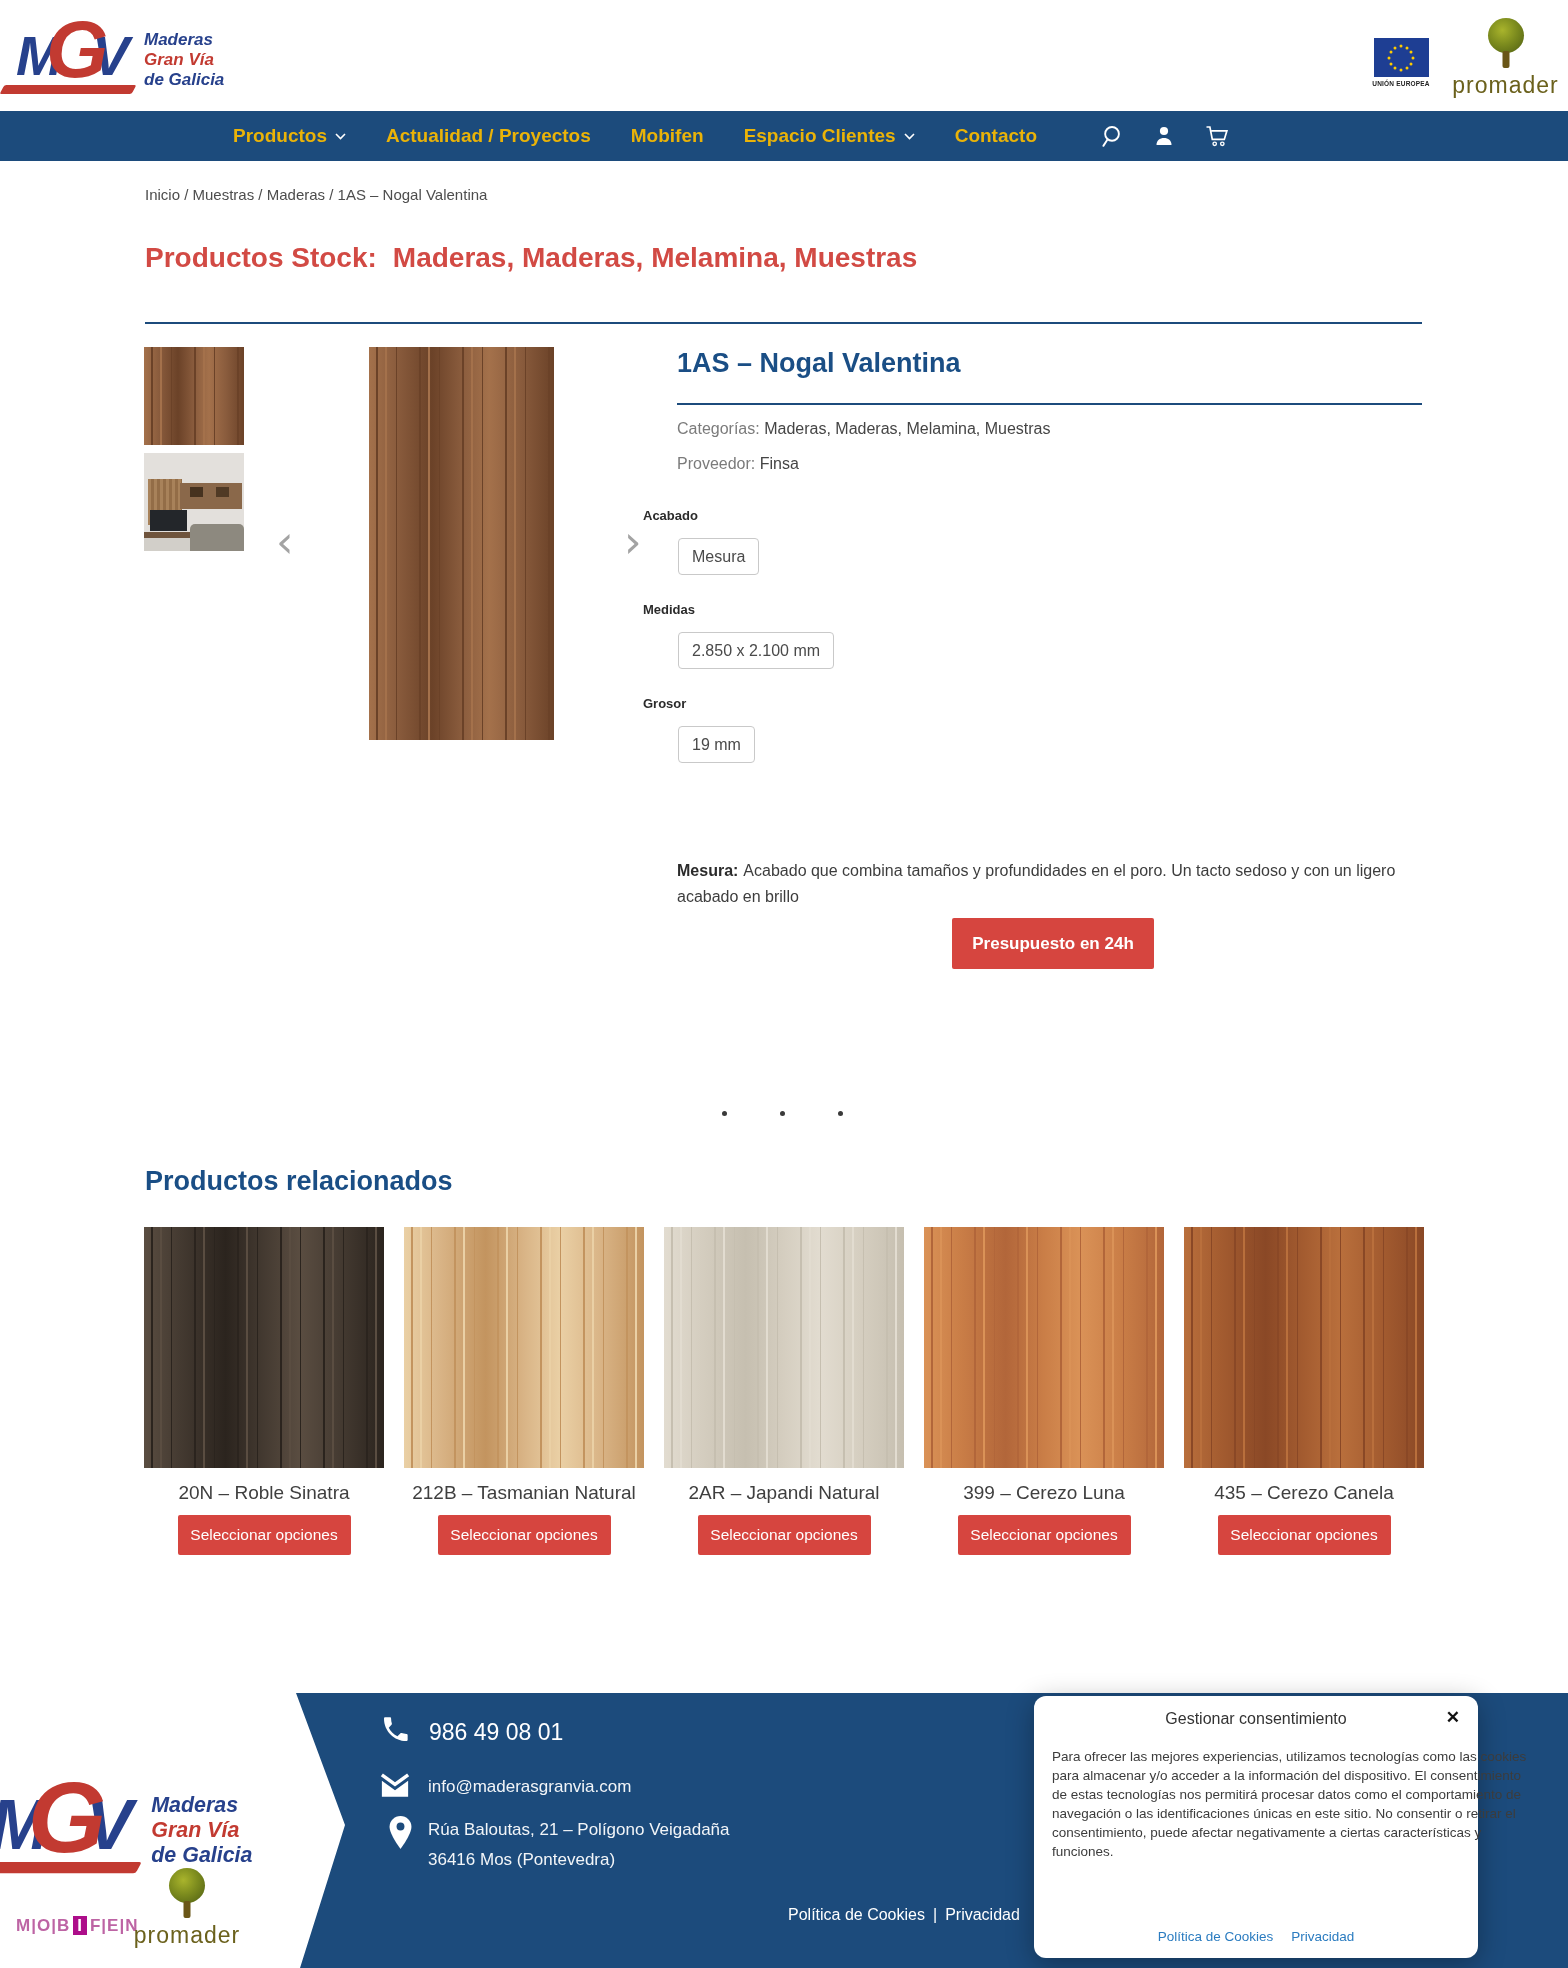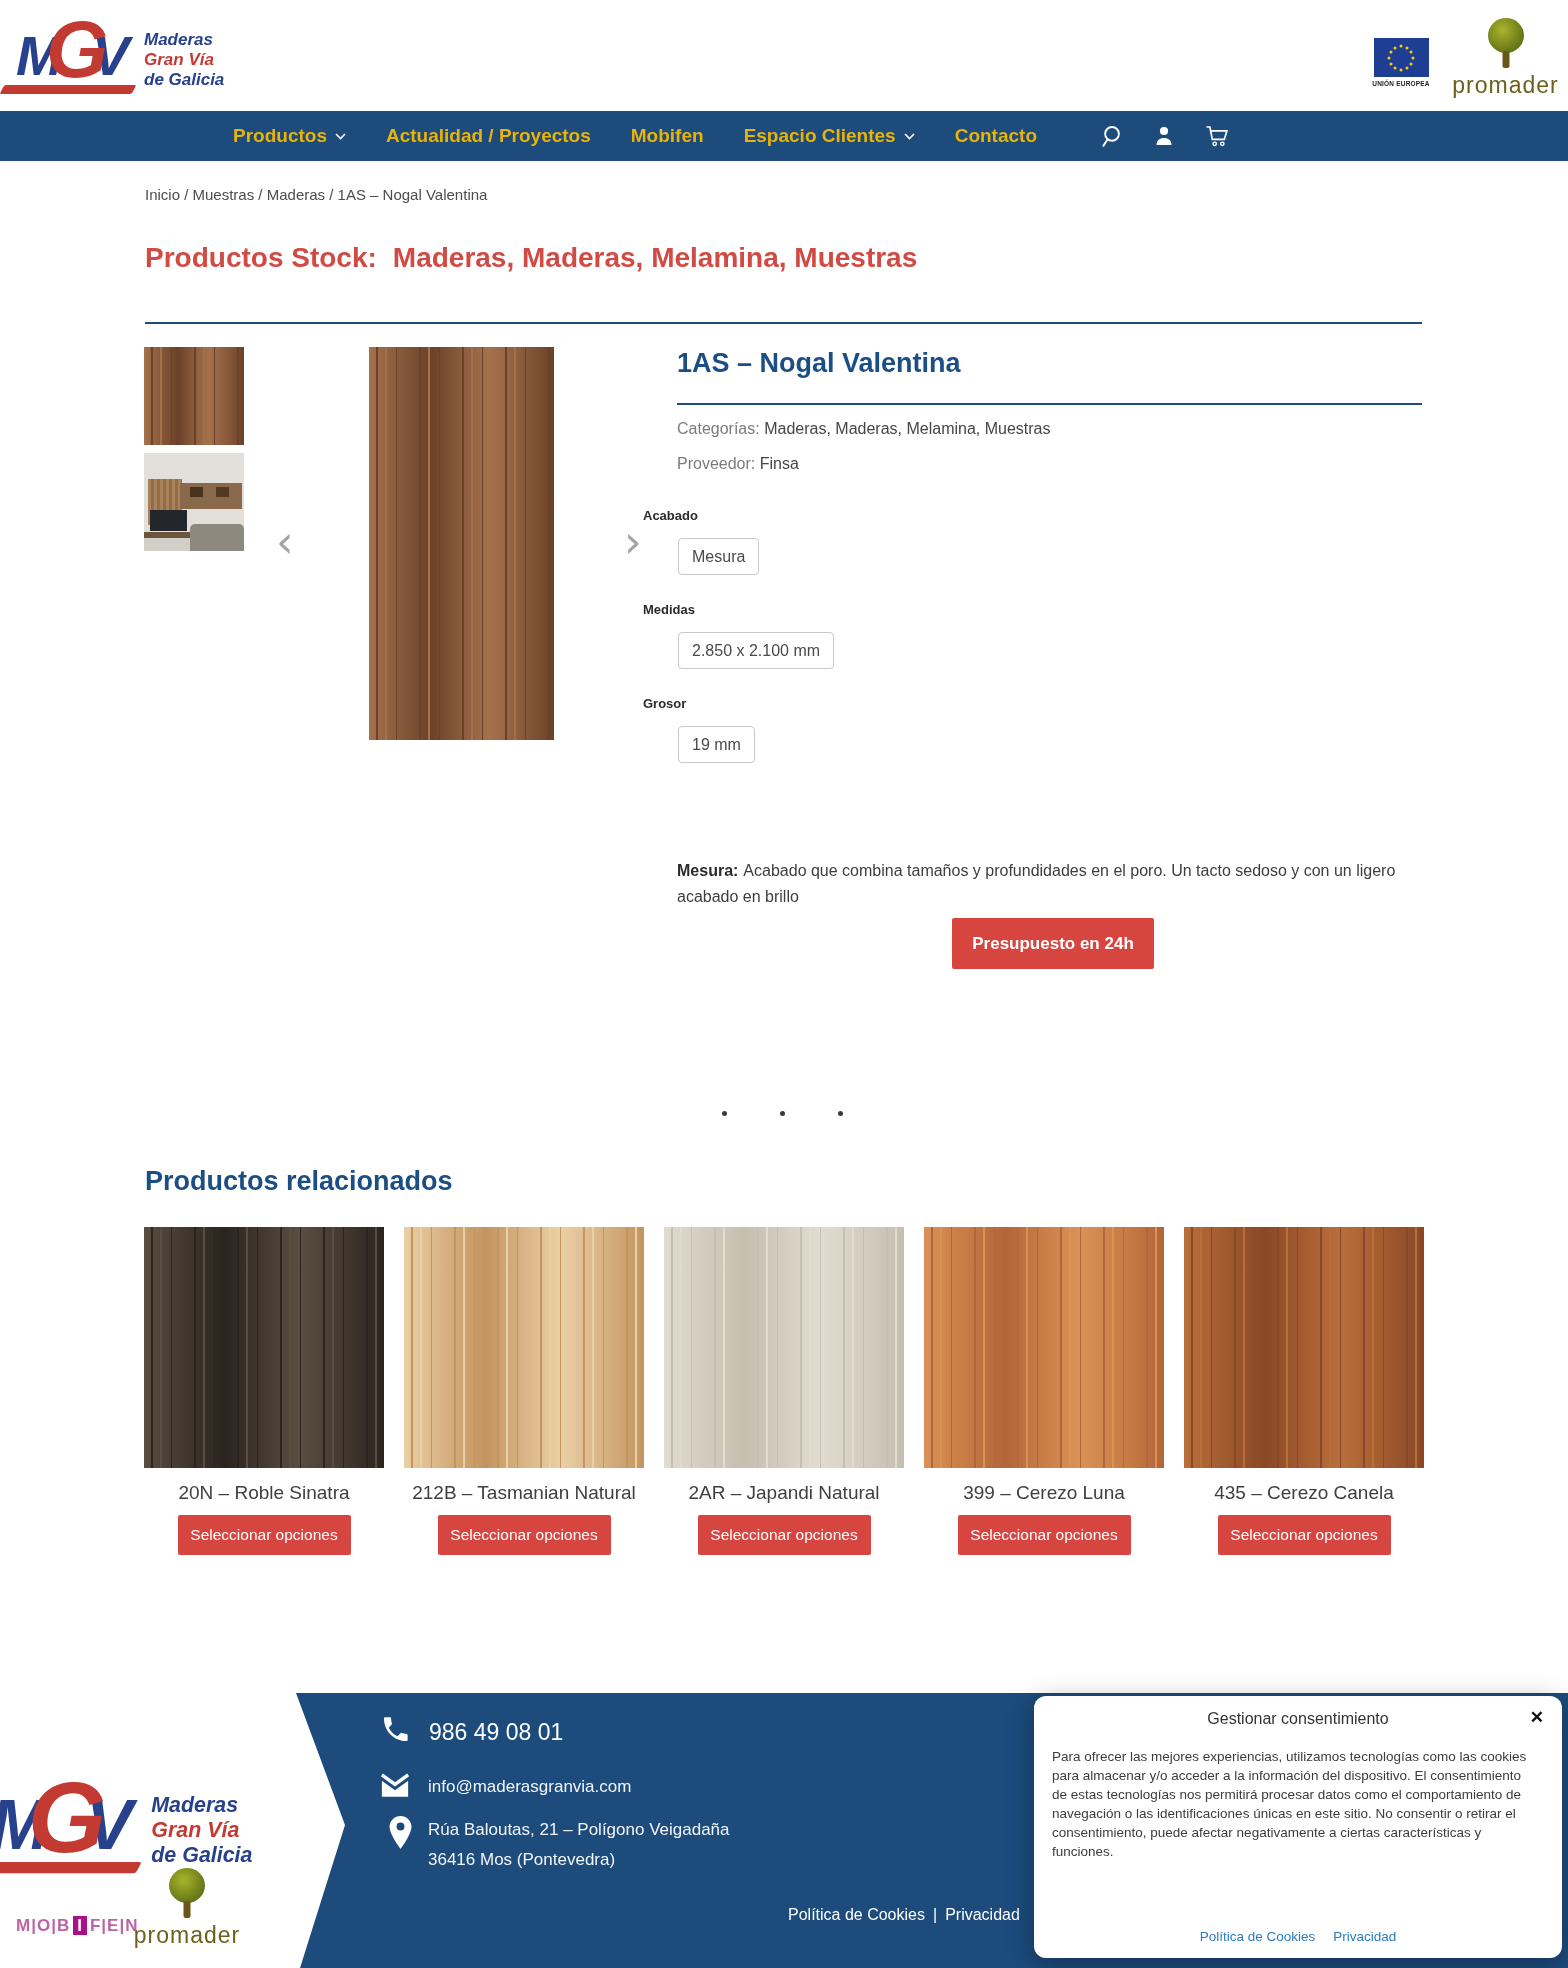--- a/index.html
+++ b/index.html
@@ -120,21 +120,21 @@
   #f-addr2{left:428px; top:1850px; font-size:17px; cursor:default;}
   .f-links{position:absolute; left:837px; top:1712px; display:flex; flex-direction:column; gap:13px; font-size:17px; color:#fff;}
   .f-link{cursor:pointer; line-height:20px; white-space:nowrap;}
   .f-legal{position:absolute; left:788px; top:1906px; font-size:16px; color:#fff; white-space:nowrap;}
   .f-legal .sep{margin:0 8px;}
   .f-legal span{cursor:pointer;}
   .mobifen{position:absolute; left:16px; top:1899px; font-size:17px; font-weight:bold; letter-spacing:1px; color:#bd64a4; white-space:nowrap;margin-top:17px;}
   .mobifen .mi{background:#ad0e8a; color:#fff; padding:0 4px; margin:0 3px;}
 
   
-  .dialog{position:absolute; left:1034px; top:1696px; width:528px; height:262px; background:#fff; border-radius:12px;
+  .dialog{position:absolute; left:1034px; top:1696px; width:444px; height:262px; background:#fff; border-radius:12px;
     box-shadow:0 6px 28px rgba(0,0,0,.32); z-index:10;}
   .dlg-title{position:absolute; left:0; right:0; top:14px; text-align:center; font-size:16px; color:#333;}
   .dlg-close{position:absolute; right:18px; top:11px; font-size:17px; font-weight:bold; color:#111; cursor:pointer;}
   .dlg-body{position:absolute; left:18px; top:51px; width:482px; font-size:13.5px; line-height:19px; color:#3c3c3c;}
   .dlg-buttons{position:absolute; left:18px; top:170px; display:flex; gap:11px;}
   .dlg-btn{width:154px; height:45px; border-radius:4px; font-size:15px; font-family:inherit; display:flex; align-items:center; justify-content:center; cursor:pointer;}
   .dlg-btn.primary{background:var(--accept-blue); color:#fff; border:none;}
   .dlg-btn.secondary{background:#f5f5f5; color:#3a3a3a; border:1px solid #e2e2e2;}
   .dlg-links{position:absolute; left:0; right:0; top:233px; text-align:center; font-size:13.5px; color:var(--link-blue);}
   .dlg-links span{cursor:pointer; margin:0 9px;}

